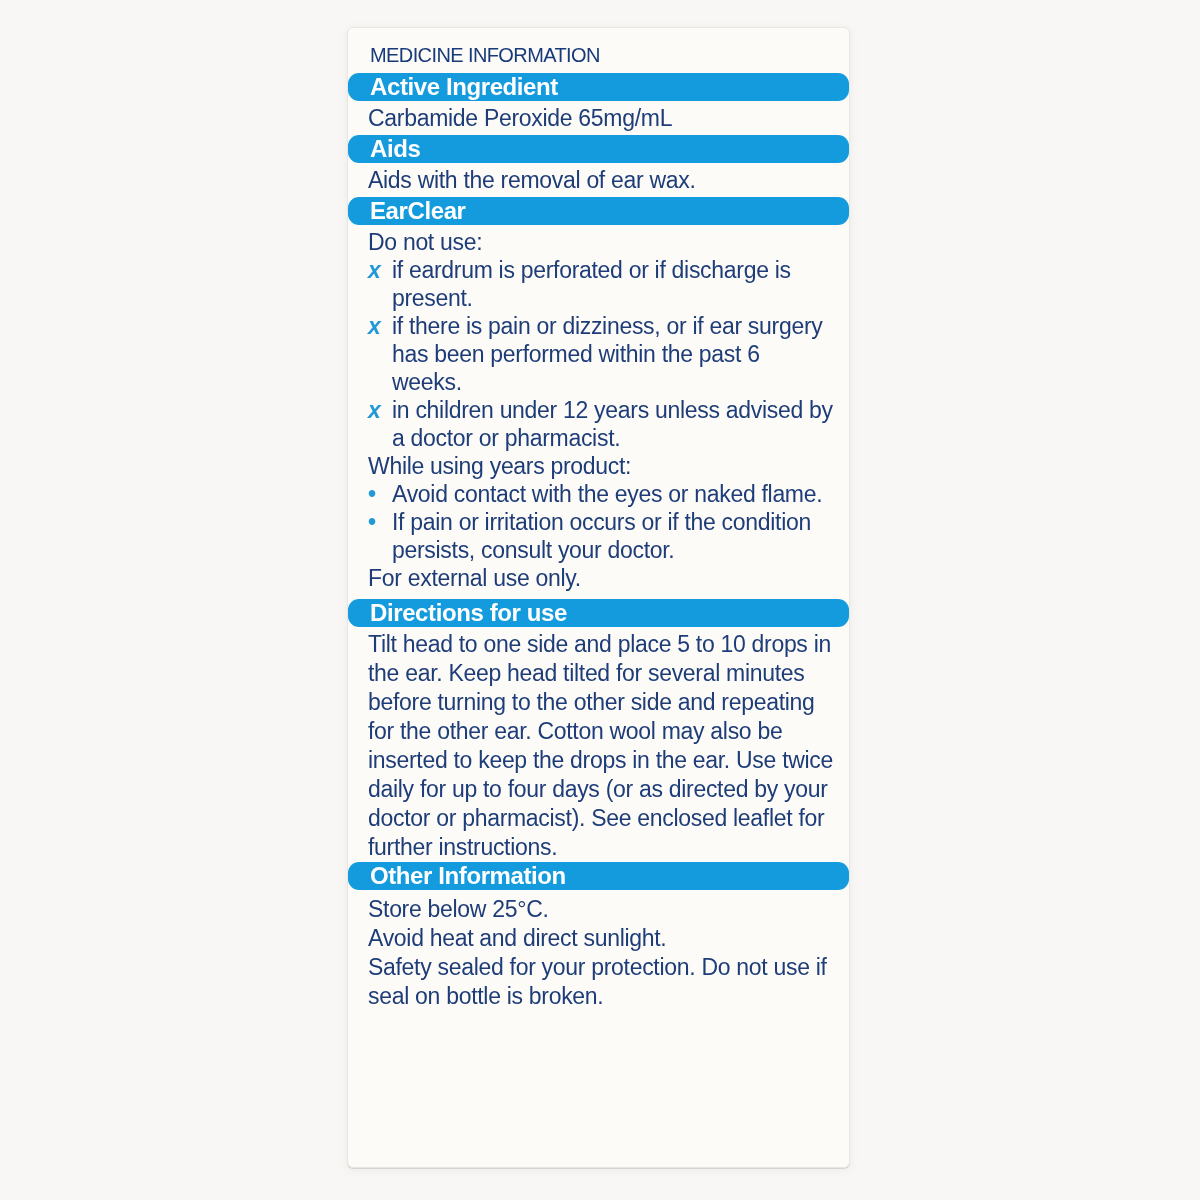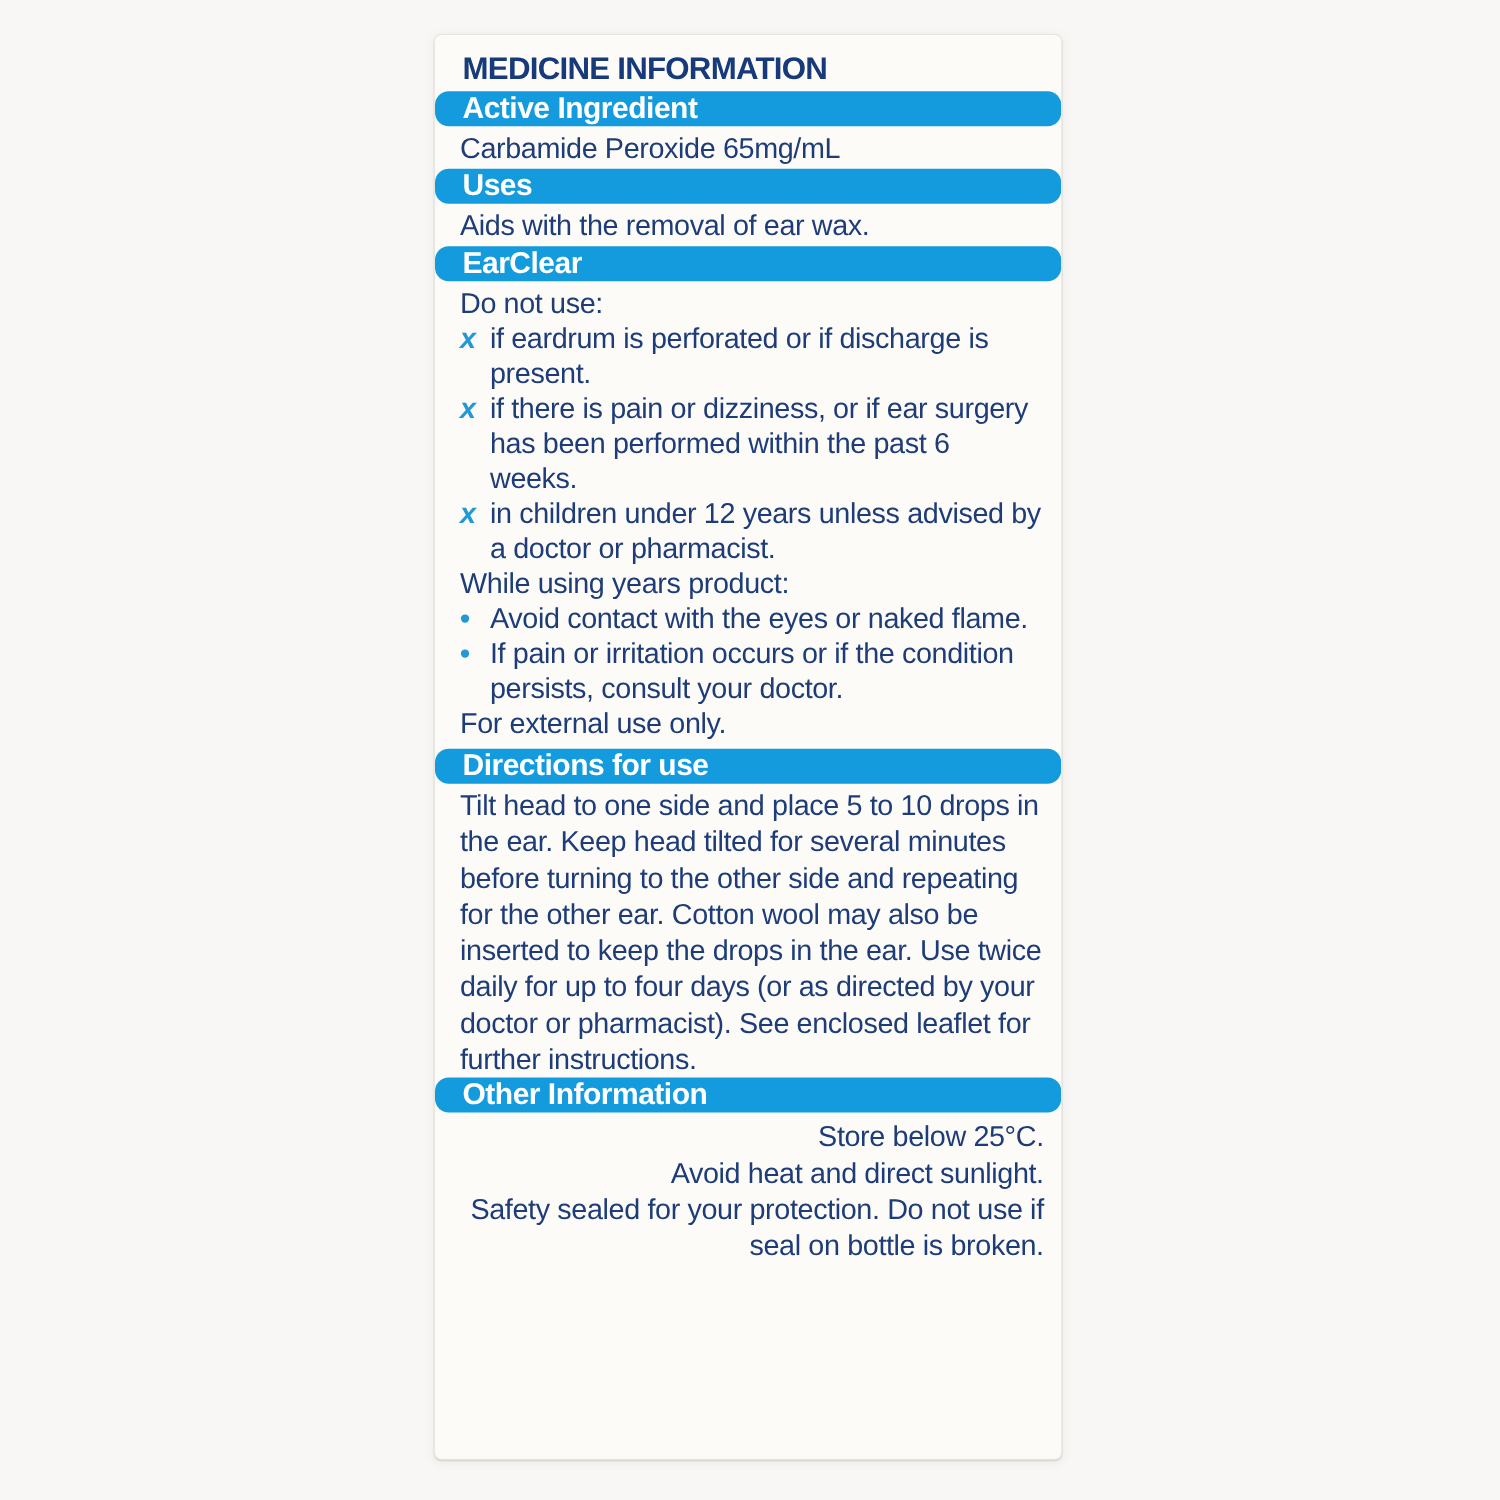--- a/index.html
+++ b/index.html
@@ -24,23 +24,23 @@
     background: #fcfbf8;
     border: 1px solid #e8e6e1;
     border-radius: 6px;
     box-shadow: 0 2px 8px rgba(120,115,105,0.10), 0 1px 0 #dedcd6;
     box-sizing: border-box;
     overflow: hidden;
     color: #1e3d78;
   }
   .title {
     margin: 14px 0 0 22px;
-    font-size: 25px;
+    font-size: 20px;
     line-height: 26px;
-    font-weight: bold;
+    font-weight: normal;
     letter-spacing: -0.6px;
     color: #173a7a;
   }
   .bar {
     height: 28px;
     line-height: 28px;
     background: #149bdd;
     color: #ffffff;
     font-weight: bold;
     font-size: 24px;
@@ -91,34 +91,34 @@
     white-space: pre-line;
   }
   .para.tight { padding-top: 0; }
   sup.reg {
     font-size: 13px;
     line-height: 0;
     vertical-align: super;
     letter-spacing: 0;
   }
   .other-lines { padding: 5px 14px 0 20px; font-size: 23px; letter-spacing: -0.3px; }
-  .other-lines p { margin: 0; line-height: 29px; white-space: pre-line; text-align: right; }
+  .other-lines p { margin: 0; line-height: 29px; white-space: pre-line; }
 </style>
 </head>
 <body>
 
 <div id="stage">
   <div id="panel">
 
     <div class="title">MEDICINE INFORMATION</div>
 
     <div class="bar first">Active Ingredient</div>
     <div class="row">Carbamide Peroxide 65mg/mL</div>
 
-    <div class="bar">Uses</div>
+    <div class="bar">Aids</div>
     <div class="row">Aids with the removal of ear wax.</div>
 
     <div class="bar">EarClear</div>
 
     <div class="section-body">
       <p class="bold-label">Do not use:</p>
 
       <div class="list-item">
         <span class="marker x-mark">x</span>
         <span class="item-text">if eardrum is perforated or if discharge is

